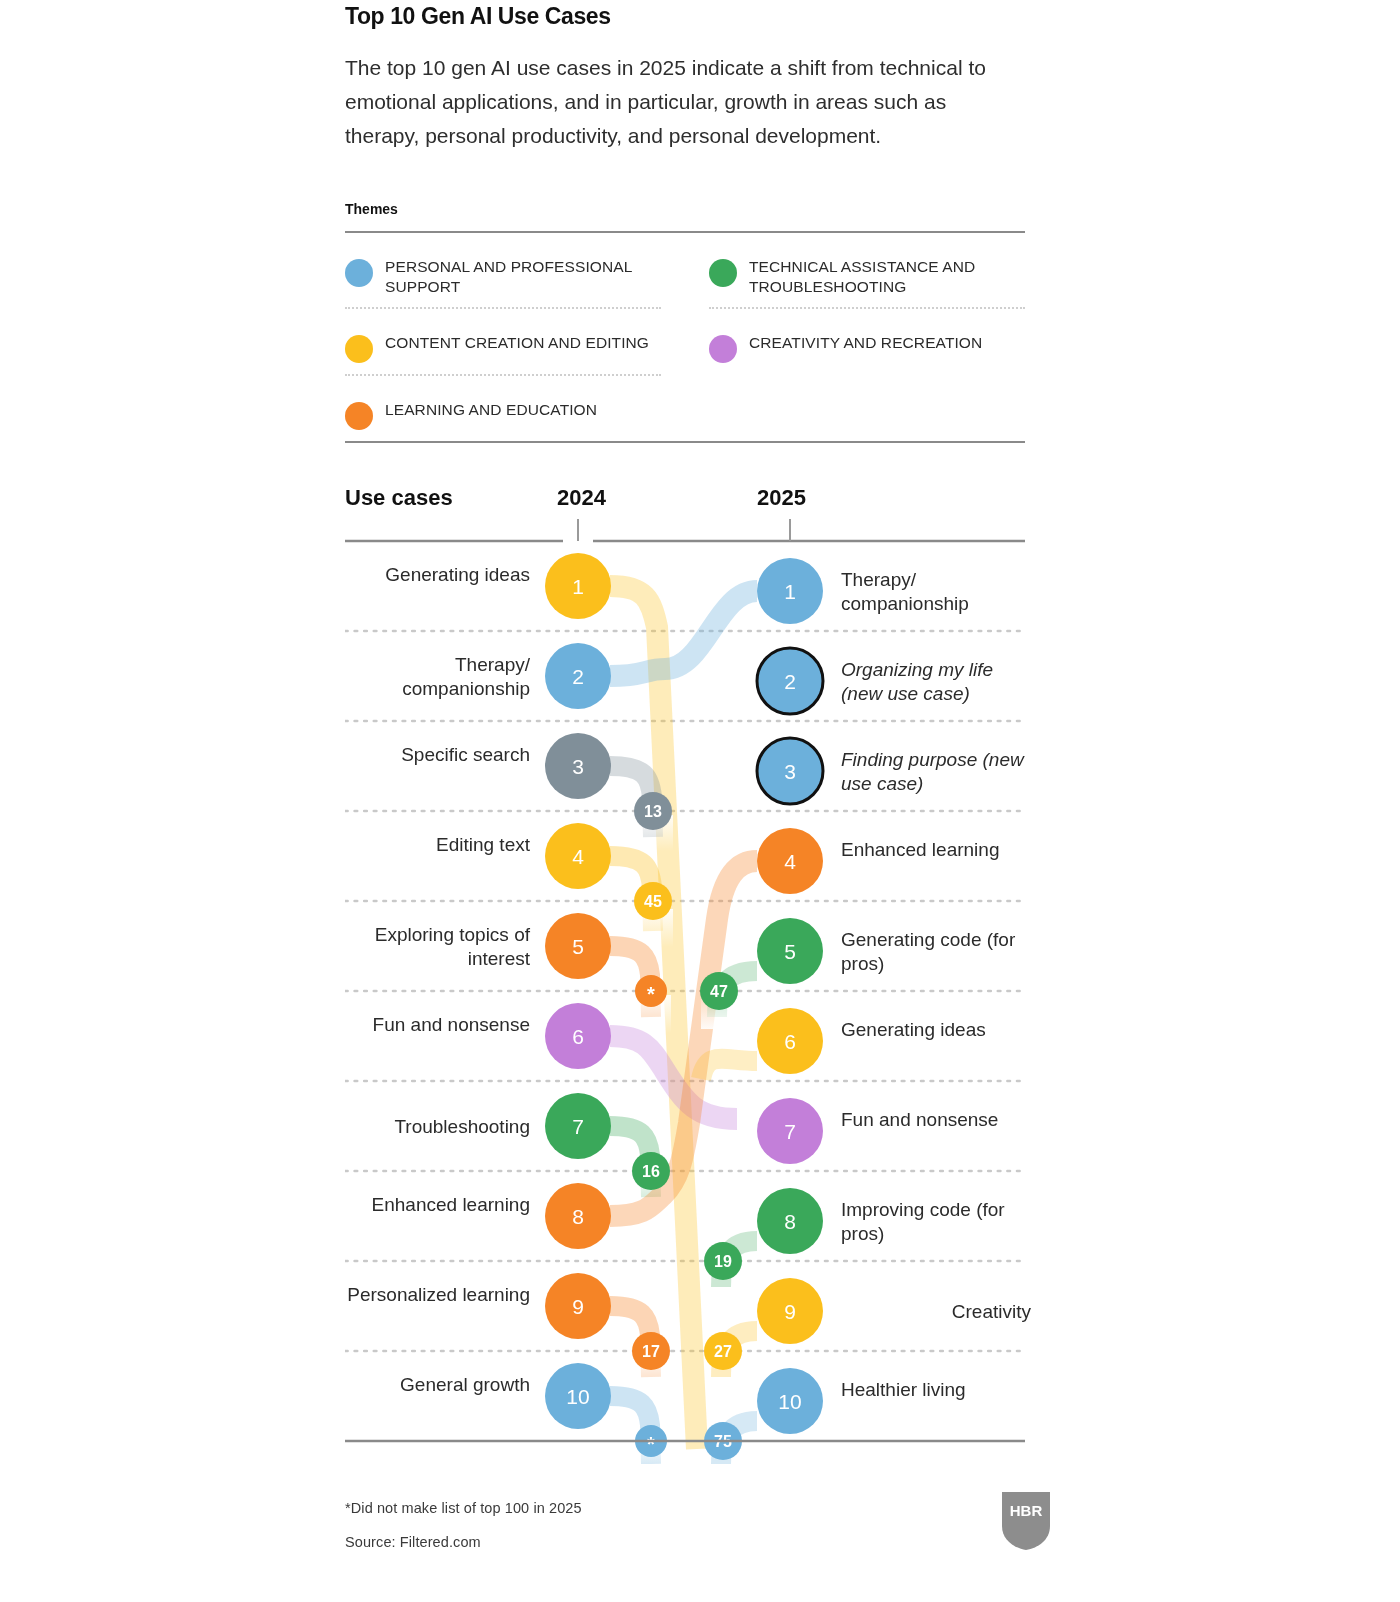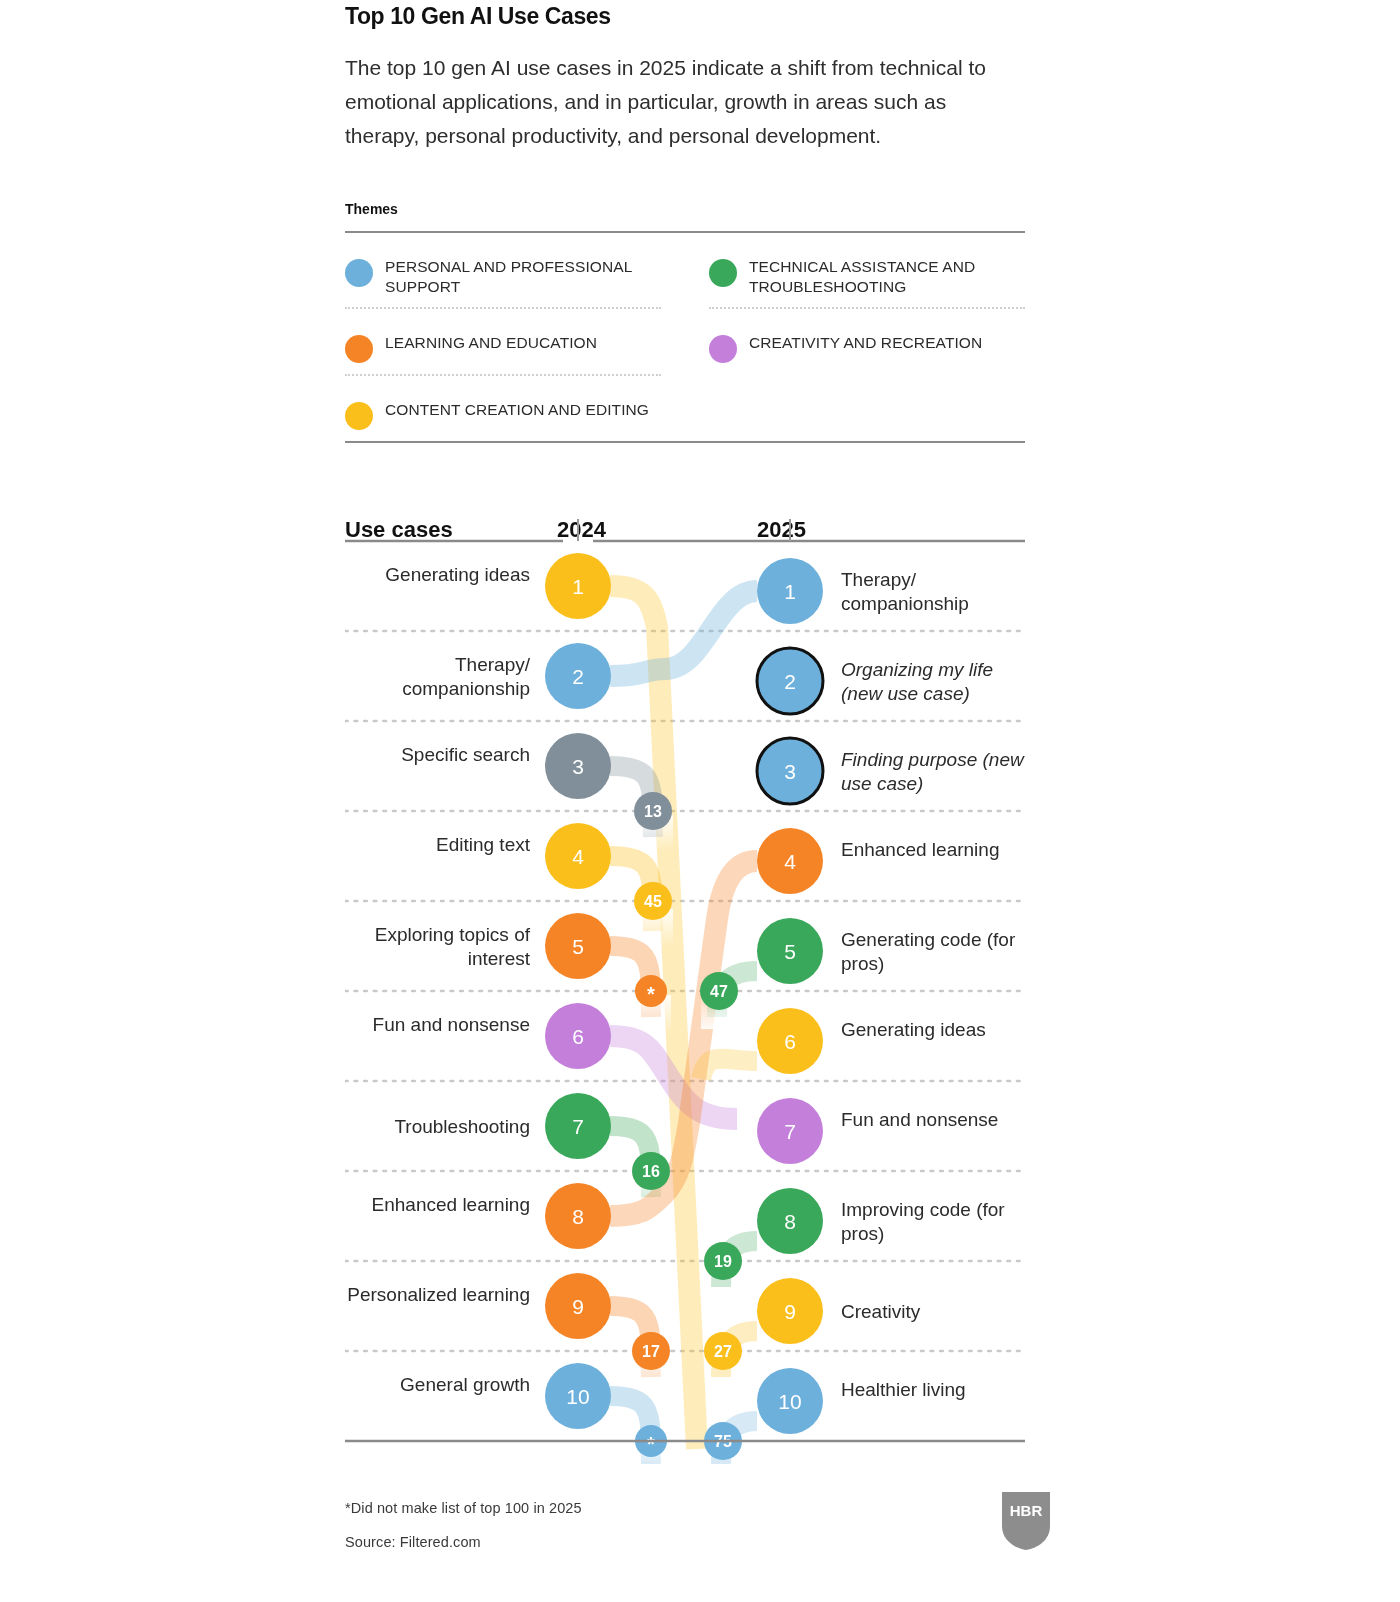--- a/index.html
+++ b/index.html
@@ -15,21 +15,21 @@
   .themes-box{margin-top:14px;border-top:2px solid #8a8a8a;border-bottom:2px solid #8a8a8a;}
   .themes-grid{display:grid;grid-template-columns:1fr 1fr;column-gap:48px;}
   .theme-col{display:flex;flex-direction:column;}
   .theme-item{display:flex;align-items:flex-start;gap:12px;padding:24px 0 11px 0;border-bottom:2px dotted #cfcfcf;}
   .theme-col .theme-item:last-child{border-bottom:none;}
   .swatch{width:28px;height:28px;border-radius:50%;flex:0 0 28px;margin-top:2px;}
   .theme-label{font-size:15.5px;line-height:1.26;letter-spacing:0.1px;color:#2b2b2b;text-transform:uppercase;font-stretch:condensed;}
 
   
   .chart-head{margin-top:42px;position:relative;height:34px;}
-  .chart-head .hl{position:absolute;font-size:22px;font-weight:bold;color:#111;margin-top:32px;}
+  .chart-head .hl{position:absolute;font-size:22px;font-weight:bold;color:#111;}
   .lbl-usecases{left:0;top:0;}
   .lbl-2024{left:212px;top:0;}
   .lbl-2025{left:412px;top:0;}
 
   .chart-wrap{position:relative;width:680px;height:945px;}
   svg.flow{position:absolute;left:0;top:0;}
   .rowlabel{position:absolute;font-size:19px;line-height:1.22;color:#2b2b2b;}
   .rowlabel.left{text-align:right;}
   .rowlabel.right{text-align:left;}
   .rowlabel.newcase{font-style:italic;}
@@ -48,26 +48,26 @@
 
   <div class="themes-title">Themes</div>
   <div class="themes-box">
     <div class="themes-grid">
       <div class="theme-col">
         <div class="theme-item">
           <span class="swatch" style="background:#6CB0DB"></span>
           <span class="theme-label">PERSONAL AND PROFESSIONAL SUPPORT</span>
         </div>
         <div class="theme-item">
+          <span class="swatch" style="background:#FBBF1C"></span>
+          <span class="theme-label">CONTENT CREATION AND EDITING</span>
+        </div>
+        <div class="theme-item">
           <span class="swatch" style="background:#F58426"></span>
           <span class="theme-label">LEARNING AND EDUCATION</span>
-        </div>
-        <div class="theme-item">
-          <span class="swatch" style="background:#FBBF1C"></span>
-          <span class="theme-label">CONTENT CREATION AND EDITING</span>
         </div>
       </div>
       <div class="theme-col">
         <div class="theme-item">
           <span class="swatch" style="background:#3AA85A"></span>
           <span class="theme-label">TECHNICAL ASSISTANCE AND TROUBLESHOOTING</span>
         </div>
         <div class="theme-item">
           <span class="swatch" style="background:#C37FD9"></span>
           <span class="theme-label">CREATIVITY AND RECREATION</span>
@@ -240,21 +240,21 @@
     <div class="rowlabel left" style="left:0;top:854px;width:185px;">General growth</div>
 
     <div class="rowlabel right" style="left:496px;top:49px;width:190px;">Therapy/ companionship</div>
     <div class="rowlabel right newcase" style="left:496px;top:139px;width:190px;">Organizing my life (new use case)</div>
     <div class="rowlabel right newcase" style="left:496px;top:229px;width:190px;">Finding purpose (new use case)</div>
     <div class="rowlabel right" style="left:496px;top:319px;width:190px;">Enhanced learning</div>
     <div class="rowlabel right" style="left:496px;top:409px;width:190px;">Generating code (for pros)</div>
     <div class="rowlabel right" style="left:496px;top:499px;width:190px;">Generating ideas</div>
     <div class="rowlabel right" style="left:496px;top:589px;width:190px;">Fun and nonsense</div>
     <div class="rowlabel right" style="left:496px;top:679px;width:190px;">Improving code (for pros)</div>
-    <div class="rowlabel right" style="left:496px;top:781px;width:190px;">Creativity</div>
+    <div class="rowlabel right" style="left:496px;top:781px;width:190px;text-align:right;">Creativity</div>
     <div class="rowlabel right" style="left:496px;top:859px;width:190px;">Healthier living</div>
   </div>
 
   <div class="footnote">*Did not make list of top 100 in 2025</div>
   <div class="source">Source: Filtered.com</div>
 
   <svg class="hbr" viewBox="0 0 52 62">
     <path d="M2 2 H50 V36 C50 50 38 58 26 60 C14 58 2 50 2 36 Z" fill="#8d8d8d"></path>
     <text x="26" y="26" font-family="Liberation Sans, sans-serif" font-size="15" font-weight="bold" fill="#ffffff" text-anchor="middle">HBR</text>
   </svg>

